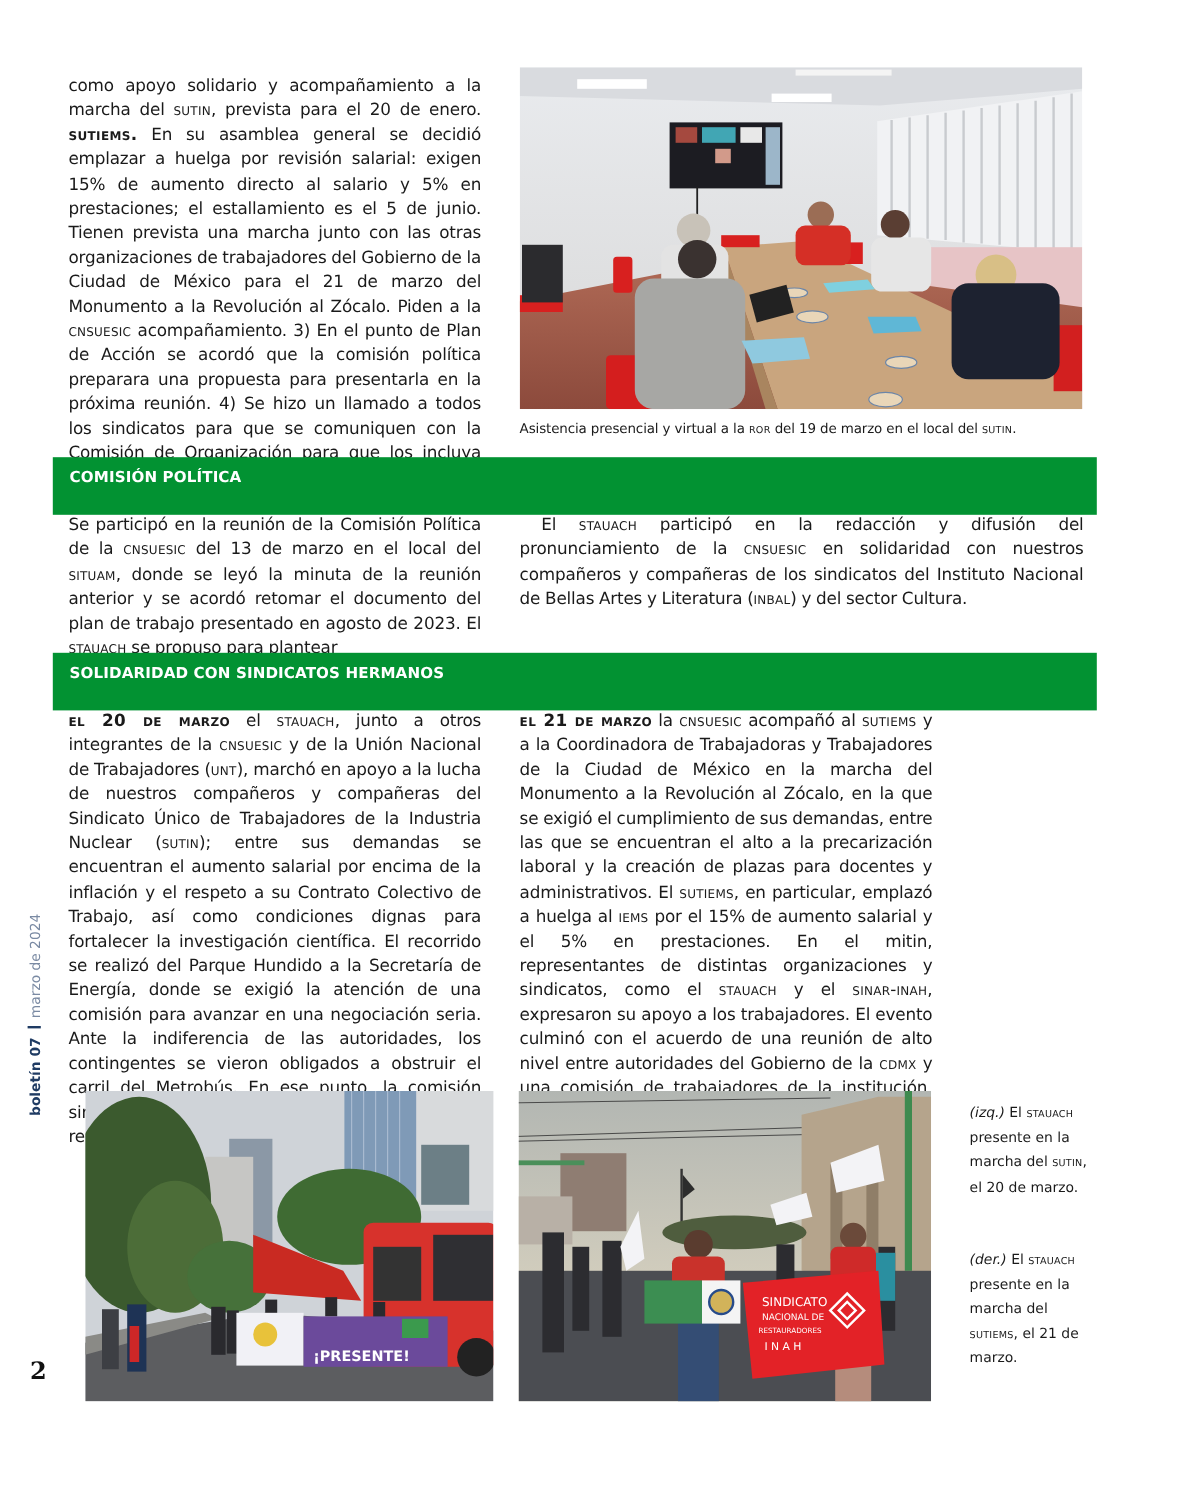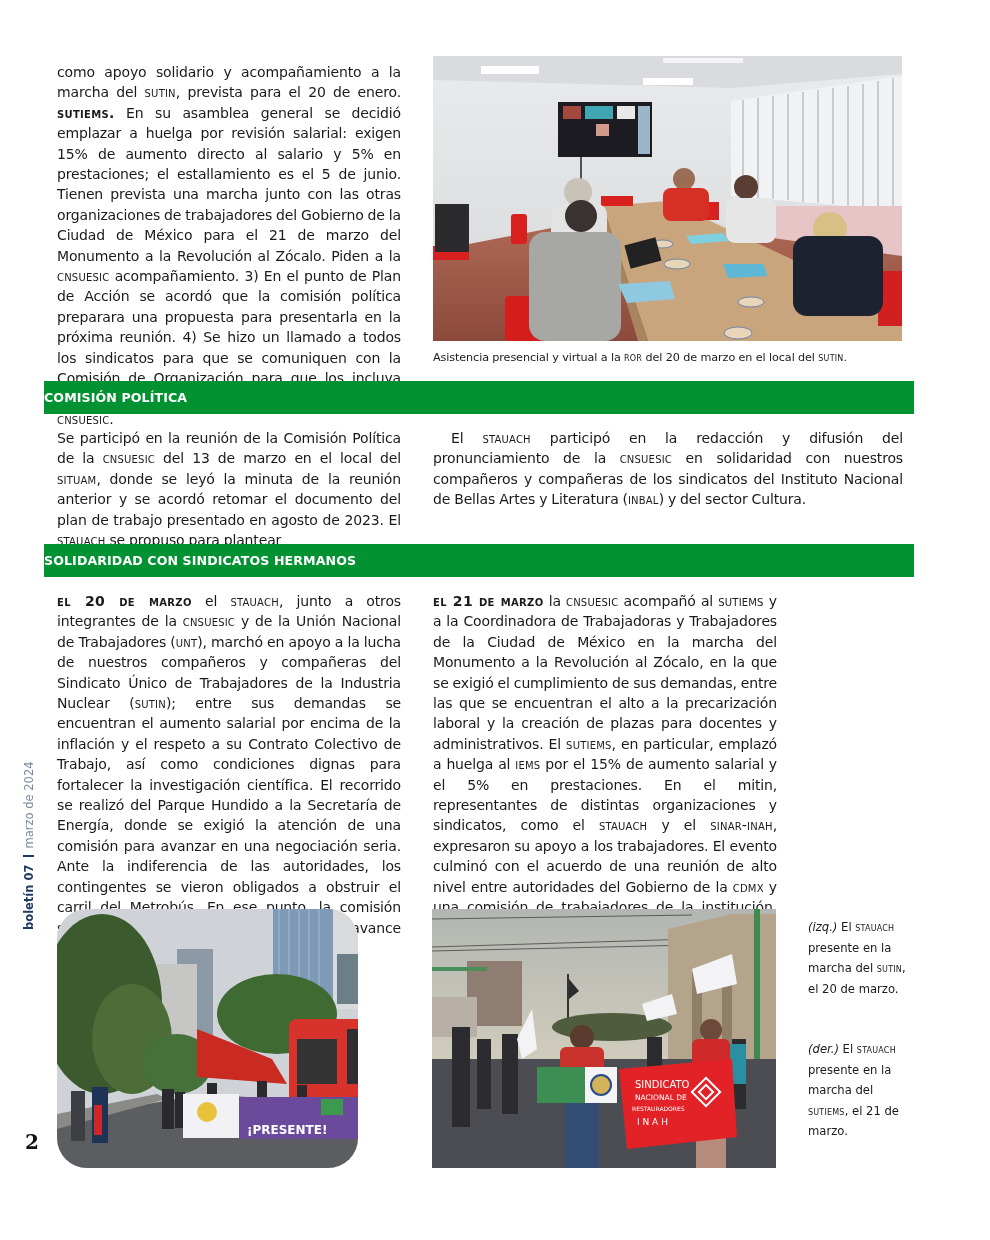--- a/index.html
+++ b/index.html
@@ -13,24 +13,24 @@
     text-align: justify;
     hyphens: manual;
     letter-spacing: -0.15px;
     word-spacing: -0.3px;
   }
   .sc { font-variant: small-caps; text-transform: lowercase; letter-spacing: 0.2px; }
   .scb { font-variant: small-caps; text-transform: lowercase; font-weight: bold; letter-spacing: 0.3px; }
   .indent { text-indent: 18px; display: block; }
 
   .green-bar {
-    position: absolute; left: 44px; width: 870px; height: 33px;
+    position: absolute; left: 44px; width: 870px; height: 48px;
     background: #029232;
     color: #ffffff; font-weight: bold; font-size: 12.6px;
-    padding-left: 0; line-height: 33px; letter-spacing: 0.1px;
+    padding-left: 14px; line-height: 33px; letter-spacing: 0.1px;
   }
 
   .photo { position: absolute; overflow: hidden; }
   .caption { position: absolute; font-size: 11.2px; line-height: 16px; color: #1a1a1a; letter-spacing: -0.1px; }
   .side-caption { position: absolute; font-size: 11.6px; line-height: 20.6px; color: #1a1a1a; }
   .side-caption i { font-style: italic; }
 
   .spine {
     position: absolute; left: 22px; top: 930px;
     transform: rotate(-90deg); transform-origin: left top;
@@ -125,21 +125,21 @@
     <ellipse cx="318" cy="246" rx="13" ry="5" fill="#e9d6b8" stroke="#6c86a8"></ellipse>
     <ellipse cx="305" cy="277" rx="14" ry="6" fill="#e9d6b8" stroke="#6c86a8"></ellipse>
     <ellipse cx="229" cy="188" rx="11" ry="4" fill="#e9d6b8" stroke="#6c86a8"></ellipse>
     <polygon points="253,180 290,177 296,185 258,188" fill="#7fd0df"></polygon>
     <polygon points="290,208 330,208 335,220 295,222" fill="#5fb7d6"></polygon>
     <polygon points="185,228 237,225 242,243 194,247" fill="#8fc9df"></polygon>
     <rect x="194" y="185" width="32" height="24" fill="#222" transform="rotate(-15 210 197)"></rect>
   </svg>
 </div>
 <div class="caption" style="left:433px; top:350px; width:480px;">
-  <span>Asistencia presencial y virtual a la </span><span class="sc">ror</span><span> del 20 de marzo en el local del </span><span class="sc">sutin</span><span>.</span>
+  <span>Asistencia presencial y virtual a la </span><span class="sc">ror</span><span> del 19 de marzo en el local del </span><span class="sc">sutin</span><span>.</span>
 </div>
 
 <div class="green-bar" style="top:381px;">COMISIÓN POLÍTICA</div>
 
 <div class="col-text" style="left:57px; top:428px; width:344px;">
   <span>Se participó en la reunión de la Comisión Política de la </span><span class="sc">cnsuesic</span><span> del 13 de marzo en el local del </span><span class="sc">situam</span><span>, donde se leyó la minuta de la reunión anterior y se acordó re­tomar el documento del plan de trabajo presentado en agosto de 2023. El </span><span class="sc">stauach</span><span> se propuso para plantear</span>
 </div>
 
 <div class="col-text" style="left:433px; top:428px; width:470px;">
   <span class="indent"><span>El </span><span class="sc">stauach</span><span> participó en la redacción y difusión del pronunciamiento de la </span><span class="sc">cnsuesic</span><span> en solidaridad con nuestros compañeros y compañeras de los sindica­tos del Instituto Nacional de Bellas Artes y Literatura (</span><span class="sc">inbal</span><span>) y del sector Cultura.</span></span>
@@ -148,21 +148,21 @@
 <div class="green-bar" style="top:544px;">SOLIDARIDAD CON SINDICATOS HERMANOS</div>
 
 <div class="col-text" style="left:57px; top:591px; width:344px;">
   <span class="scb">El 20 de marzo</span><span> el </span><span class="sc">stauach</span><span>, junto a otros integrantes de la </span><span class="sc">cnsuesic</span><span> y de la Unión Nacional de Trabajadores (</span><span class="sc">unt</span><span>), marchó en apoyo a la lucha de nuestros compa­ñeros y compañeras del Sindicato Único de Trabajadores de la Industria Nuclear (</span><span class="sc">sutin</span><span>); entre sus demandas se encuentran el aumento salarial por encima de la infla­ción y el respeto a su Contrato Colectivo de Trabajo, así como condiciones dignas para fortalecer la investigación científica. El recorrido se realizó del Parque Hundido a la Secretaría de Energía, donde se exigió la atención de una comisión para avanzar en una negociación seria. Ante la indiferencia de las autoridades, los contingentes se vie­ron obligados a obstruir el carril del Metrobús. En ese punto, la comisión sindical fue recibida, lo que permitió un avance real en las negociaciones.</span>
 </div>
 
 <div class="col-text" style="left:433px; top:591px; width:344px;">
   <span class="scb">El 21 de marzo</span><span> la </span><span class="sc">cnsuesic</span><span> acompañó al </span><span class="sc">sutiems</span><span> y a la Coordinadora de Trabajadoras y Trabajadores de la Ciu­dad de México en la marcha del Monumento a la Re­volución al Zócalo, en la que se exigió el cumplimiento de sus demandas, entre las que se encuentran el alto a la precarización laboral y la creación de plazas para do­centes y administrativos. El </span><span class="sc">sutiems</span><span>, en particular, em­plazó a huelga al </span><span class="sc">iems</span><span> por el 15% de aumento salarial y el 5% en prestaciones. En el mitin, representantes de distintas organizaciones y sindicatos, como el </span><span class="sc">stauach</span><span> y el </span><span class="sc">sinar-inah</span><span>, expresaron su apoyo a los trabajadores. El evento culminó con el acuerdo de una reunión de alto nivel entre autoridades del Gobierno de la </span><span class="sc">cdmx</span><span> y una comisión de trabajadores de la institución, por realizarse en los siguientes días.</span>
 </div>
 
-<div class="photo" style="left:57px; top:909px; width:301px; height:259px;border-radius:30px;">
+<div class="photo" style="left:71px; top:909px; width:340px; height:259px;">
   <svg width="344" height="259" viewBox="0 0 344 259">
     <rect width="344" height="259" fill="#cfd3d8"></rect>
 
     <rect x="120" y="40" width="36" height="110" fill="#8b98a6"></rect>
     <rect x="100" y="55" width="40" height="100" fill="#c6c6c4"></rect>
     <rect x="216" y="0" width="60" height="90" fill="#7f9ab7"></rect>
     <g stroke="#a8bad0" stroke-width="1">
         <line x1="222" y1="0" x2="222" y2="90"></line>
         <line x1="232" y1="0" x2="232" y2="90"></line>
         <line x1="242" y1="0" x2="242" y2="90"></line>

